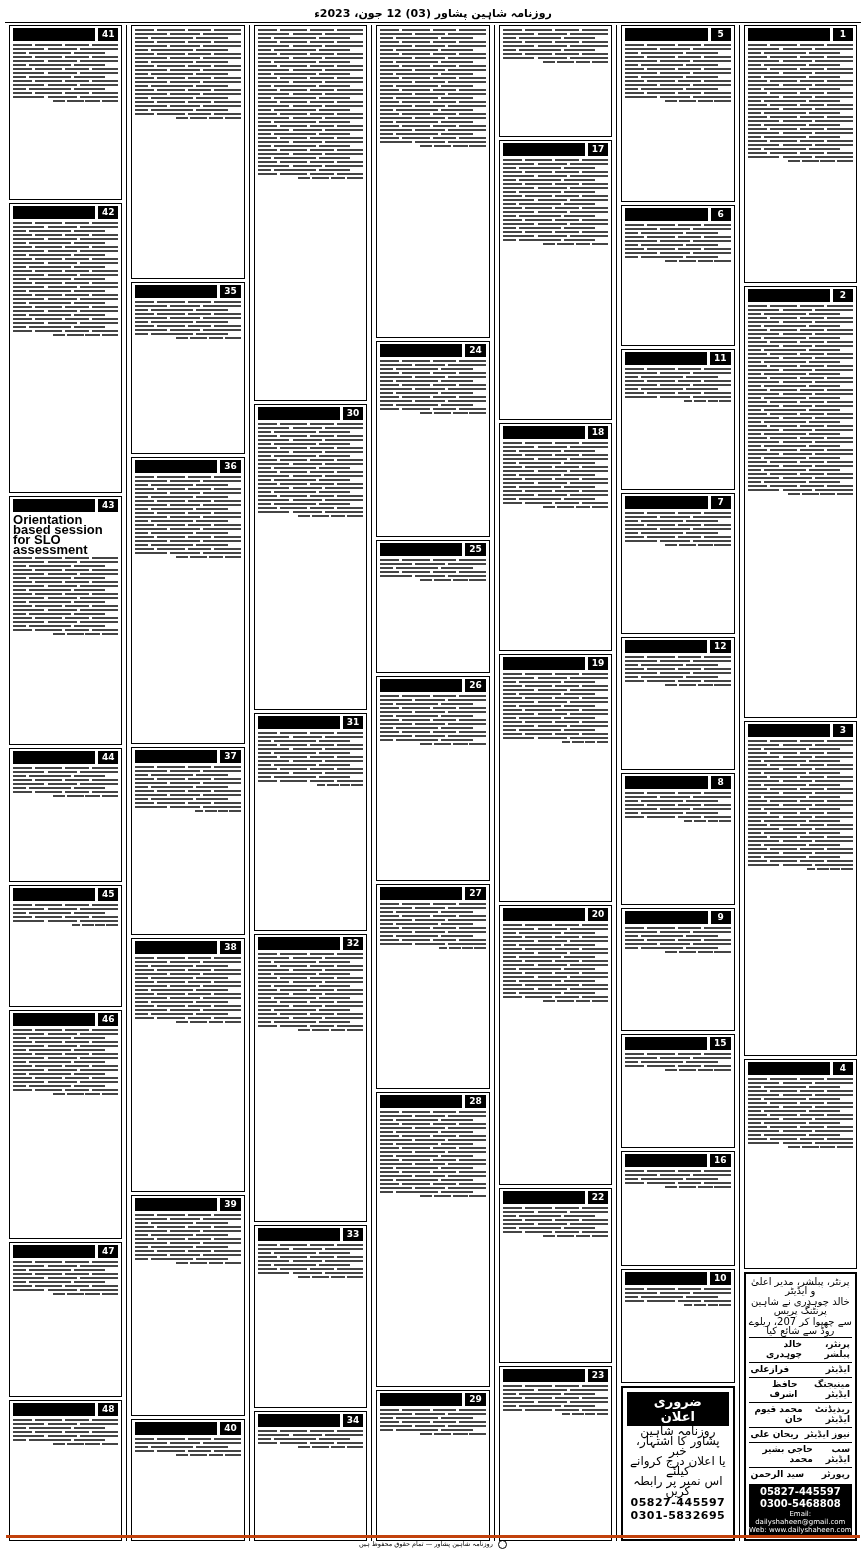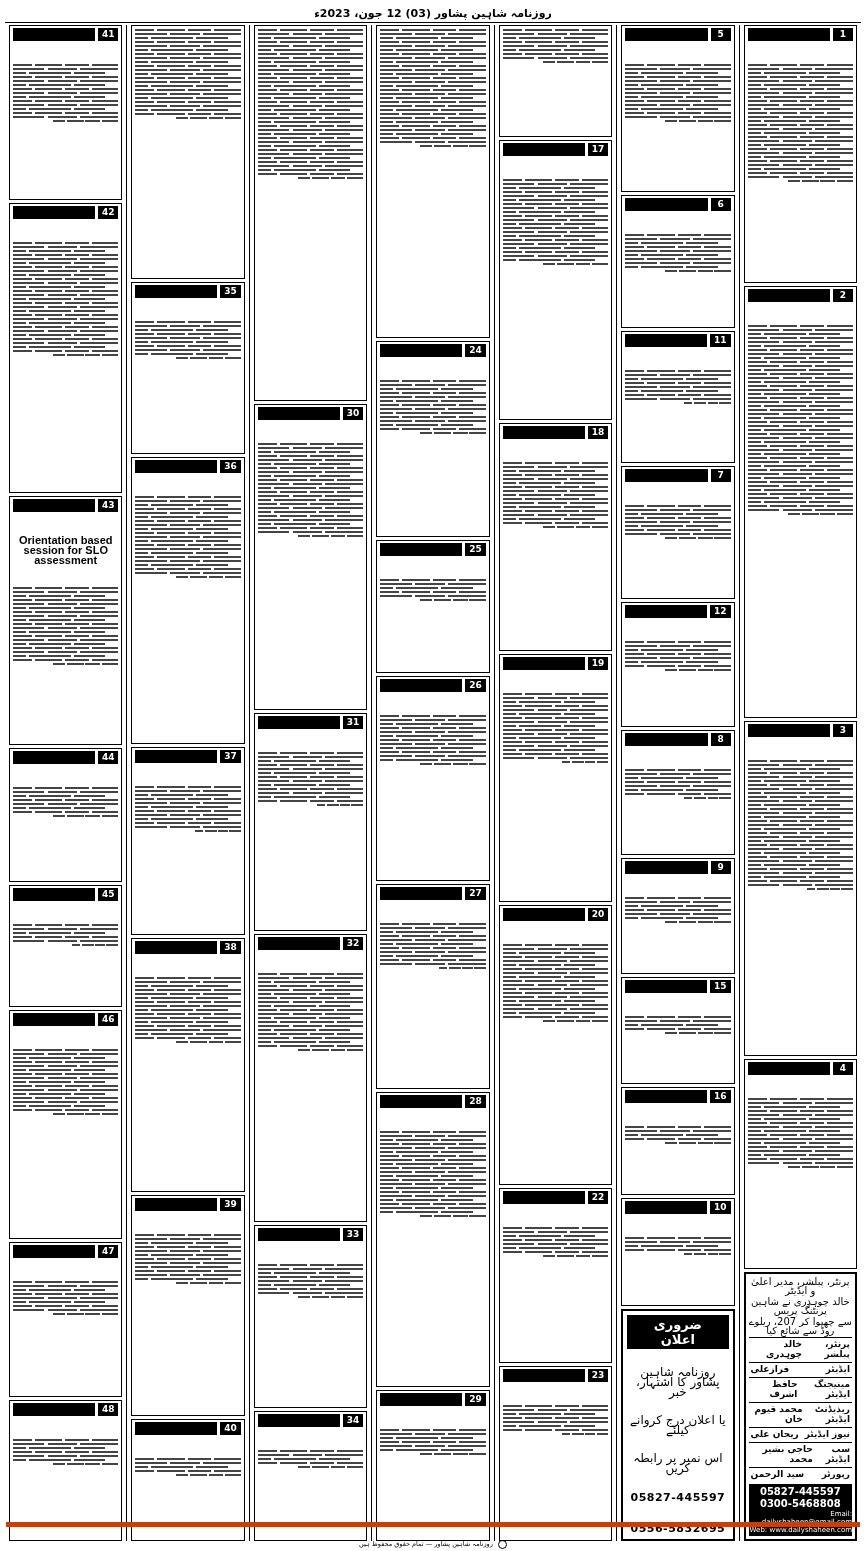--- a/index.html
+++ b/index.html
@@ -47,21 +47,20 @@
   .col:last-child{border-left:none;}
   
   .art{
     border:1px solid #000;
     box-sizing:border-box;
     padding:2px 3px 3px 3px;
     display:flex;
     flex-direction:column;
     overflow:hidden;
     background:#fff;
-    gap:20px;
   }
   .art-head{
     display:flex;
     align-items:stretch;
     justify-content:space-between;
     gap:3px;
     margin-bottom:2px;
   }
   .art-num{
     background:#000;color:#fff;
@@ -91,35 +90,34 @@
     height:2px;
     background:linear-gradient(90deg,#2b2b2b 0 18%,transparent 18% 21%,#2b2b2b 21% 47%,transparent 47% 50%,#2b2b2b 50% 72%,transparent 72% 75%,#2b2b2b 75% 100%);
     opacity:.88;
   }
   .ln.b{background:linear-gradient(90deg,#2b2b2b 0 30%,transparent 30% 33%,#2b2b2b 33% 61%,transparent 61% 64%,#2b2b2b 64% 100%);}
   .ln.c{background:linear-gradient(90deg,#2b2b2b 0 12%,transparent 12% 15%,#2b2b2b 15% 55%,transparent 55% 58%,#2b2b2b 58% 88%,transparent 88% 100%);}
   .ln.short{width:62%;}
   .ln.short2{width:44%;}
   .eng{
     direction:ltr;
-    font-size:11px;
+    font-size:13px;
     line-height:10px;
     font-family:"Liberation Sans", sans-serif;
     font-weight:bold;
     margin:1px 0;
-    text-align:center;
   }
   
   .notice{
     border:2px solid #000;
     box-sizing:border-box;
     padding:4px;
     text-align:center;
     direction:rtl;
-    display:flex;flex-direction:column;align-items:center;gap:18px;
+    display:flex;flex-direction:column;align-items:center;gap:0;
   }
   .notice .n-title{
     background:#000;color:#fff;
     font-size:13px;font-weight:bold;
     padding:2px 14px;
     letter-spacing:1px;
   }
   .notice .n-line{font-size:12px;line-height:10px;}
   .notice .n-phone{font-size:11px;font-weight:bold;letter-spacing:.5px;direction:ltr;}
   
@@ -143,30 +141,30 @@
   .staff-name{}
   .contact{
     margin-top:2px;
     background:#000;color:#fff;
     font-size:10px;font-weight:bold;
     text-align:center;
     padding:2px 0;
     direction:ltr;
     line-height:12px;
   }
-  .contact .small{font-size:7px;font-weight:normal;display:block;line-height:8px;text-align:right;}
+  .contact .small{font-size:7px;font-weight:normal;display:block;line-height:8px;}
   
   .printer{
     position:absolute;
     bottom:2px;left:6px;right:6px;
     font-size:6.5px;
     direction:rtl;
     text-align:center;
-    border-top:5px solid #c2410c;
-    padding-top:13px;
+    border-top:3px solid #c2410c;
+    padding-top:2px;
   }
   .logo-dot{
     display:inline-block;width:7px;height:7px;border:1px solid #000;border-radius:50%;
     vertical-align:middle;margin-left:3px;
   }
 </style>
 </head>
 <body>
 
 <div class="page">
@@ -549,21 +547,21 @@
             <div class="ln"></div>
             <div class="ln short2"></div>
         </div>
       </div>
       <div class="notice" style="flex:1.6 1 0">
         <div class="n-title">ضروری اعلان</div>
         <div class="n-line">روزنامہ شاہین پشاور کا اشتہار، خبر</div>
         <div class="n-line">یا اعلان درج کروانے کیلئے</div>
         <div class="n-line">اس نمبر پر رابطہ کریں</div>
         <div class="n-phone">05827-445597</div>
-        <div class="n-phone">0556-5832695</div>
+        <div class="n-phone">0301-5832695</div>
       </div>
     </div>
 
     <div class="col">
       <div class="art" style="flex:1 1 0">
         <div class="body">
           <div class="ln"></div>
             <div class="ln b"></div>
             <div class="ln c"></div>
             <div class="ln"></div>

